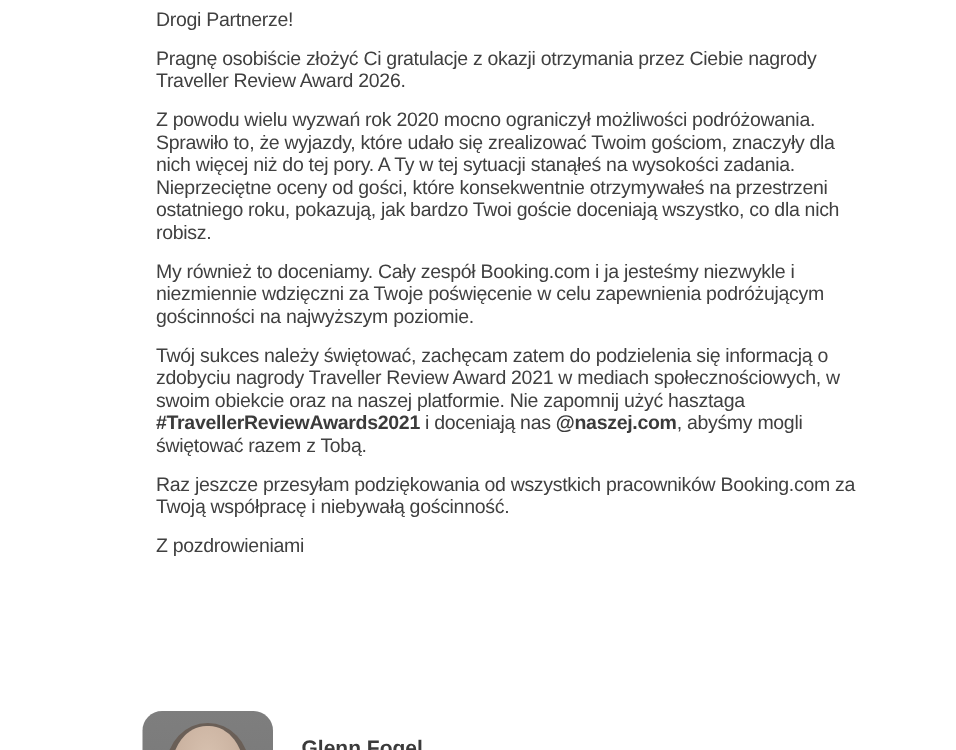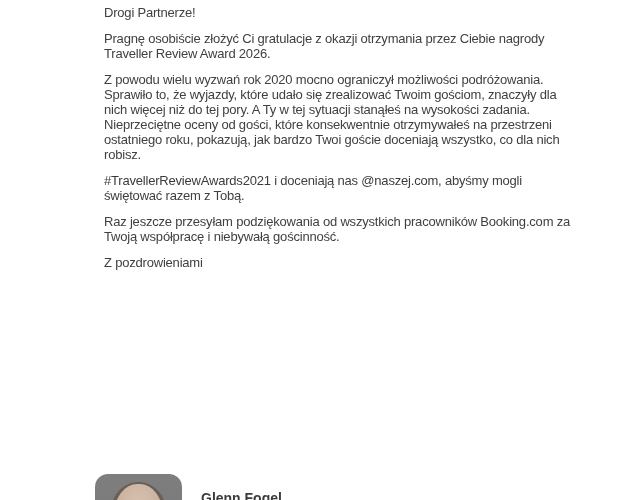--- a/index.html
+++ b/index.html
@@ -22,21 +22,21 @@
     width: 520px;
     font-size: 13px;
     line-height: 15px;
     letter-spacing: -0.2px;
   }
   .letter p {
     margin: 0 0 11px 0;
     white-space: pre-line;
   }
   .letter b {
-    font-weight: normal;
+    font-weight: bold;
     color: #3b3b3b;
   }
   .signature {
     position: absolute;
     left: 95px;
     top: 474px;
     display: flex;
     align-items: flex-start;
   }
   .photo {
@@ -85,22 +85,28 @@
   <p>Pragnę osobiście złożyć Ci gratulacje z okazji otrzymania przez Ciebie nagrody
 Traveller Review Award 2026.</p>
 
   <p>Z powodu wielu wyzwań rok 2020 mocno ograniczył możliwości podróżowania.
 Sprawiło to, że wyjazdy, które udało się zrealizować Twoim gościom, znaczyły dla
 nich więcej niż do tej pory. A Ty w tej sytuacji stanąłeś na wysokości zadania.
 Nieprzeciętne oceny od gości, które konsekwentnie otrzymywałeś na przestrzeni
 ostatniego roku, pokazują, jak bardzo Twoi goście doceniają wszystko, co dla nich
 robisz.</p>
 
+  <p>My również to doceniamy. Cały zespół Booking.com i ja jesteśmy niezwykle i
+niezmiennie wdzięczni za Twoje poświęcenie w celu zapewnienia podróżującym
+gościnności na najwyższym poziomie.</p>
 
-  <p><b>#TravellerReviewAwards2021</b><span> i doceniają nas </span><b>@naszej.com</b><span>, abyśmy mogli
+  <p><span>Twój sukces należy świętować, zachęcam zatem do podzielenia się informacją o
+zdobyciu nagrody Traveller Review Award 2021 w mediach społecznościowych, w
+swoim obiekcie oraz na naszej platformie. Nie zapomnij użyć hasztaga
+</span><b>#TravellerReviewAwards2021</b><span> i doceniają nas </span><b>@naszej.com</b><span>, abyśmy mogli
 świętować razem z Tobą.</span></p>
 
 
   <p>Raz jeszcze przesyłam podziękowania od wszystkich pracowników Booking.com za
 Twoją współpracę i niebywałą gościnność.</p>
 
   <p>Z pozdrowieniami</p>
 </div>
 
 <div class="signature">

